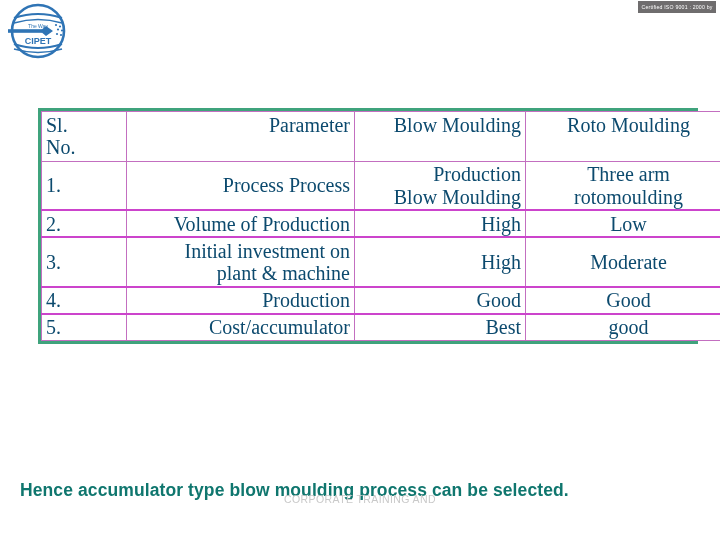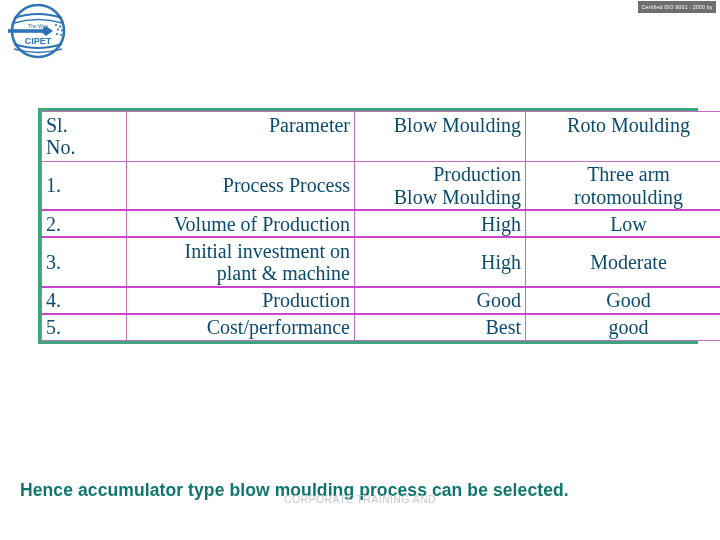--- a/index.html
+++ b/index.html
@@ -220,21 +220,21 @@
 
         <tr class="thick-bottom">
           <td class="c-sl">4.</td>
           <td class="c-param">Production</td>
           <td class="c-blow">Good</td>
           <td class="c-roto">Good</td>
         </tr>
 
         <tr>
           <td class="c-sl">5.</td>
-          <td class="c-param">Cost/performance</td>
+          <td class="c-param">Cost/accumulator</td>
           <td class="c-blow">Best</td>
           <td class="c-roto">good</td>
         </tr>
       </tbody>
     </table>
   </div>
 
   <div class="statement">Hence accumulator type blow moulding process can be selected.</div>
 
   <div class="footer">

